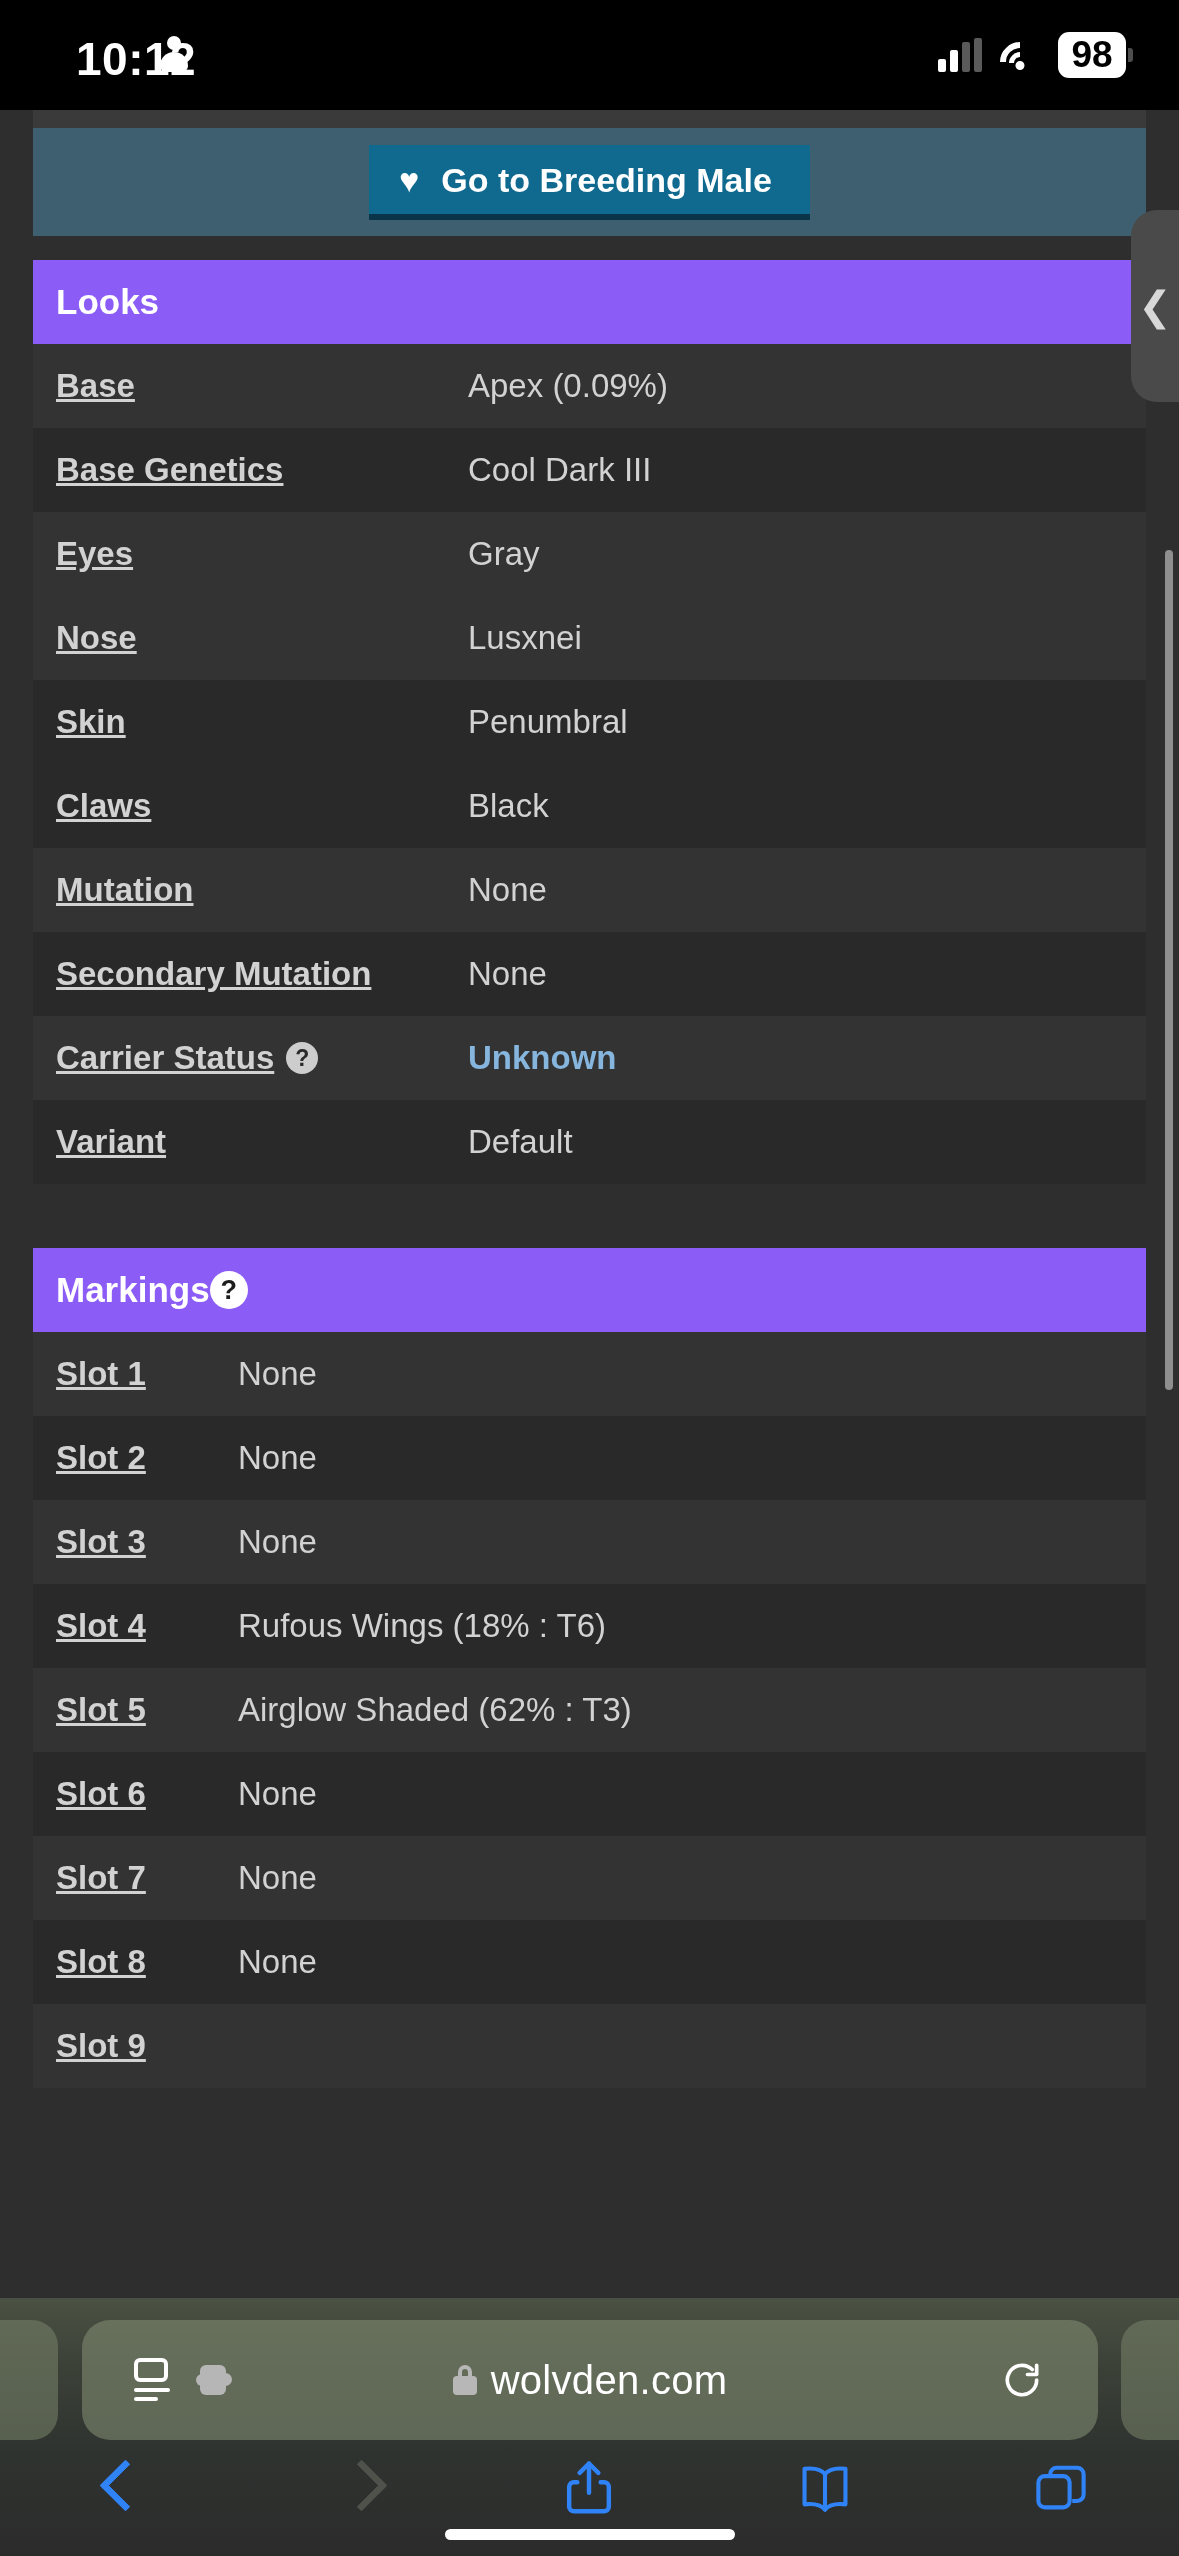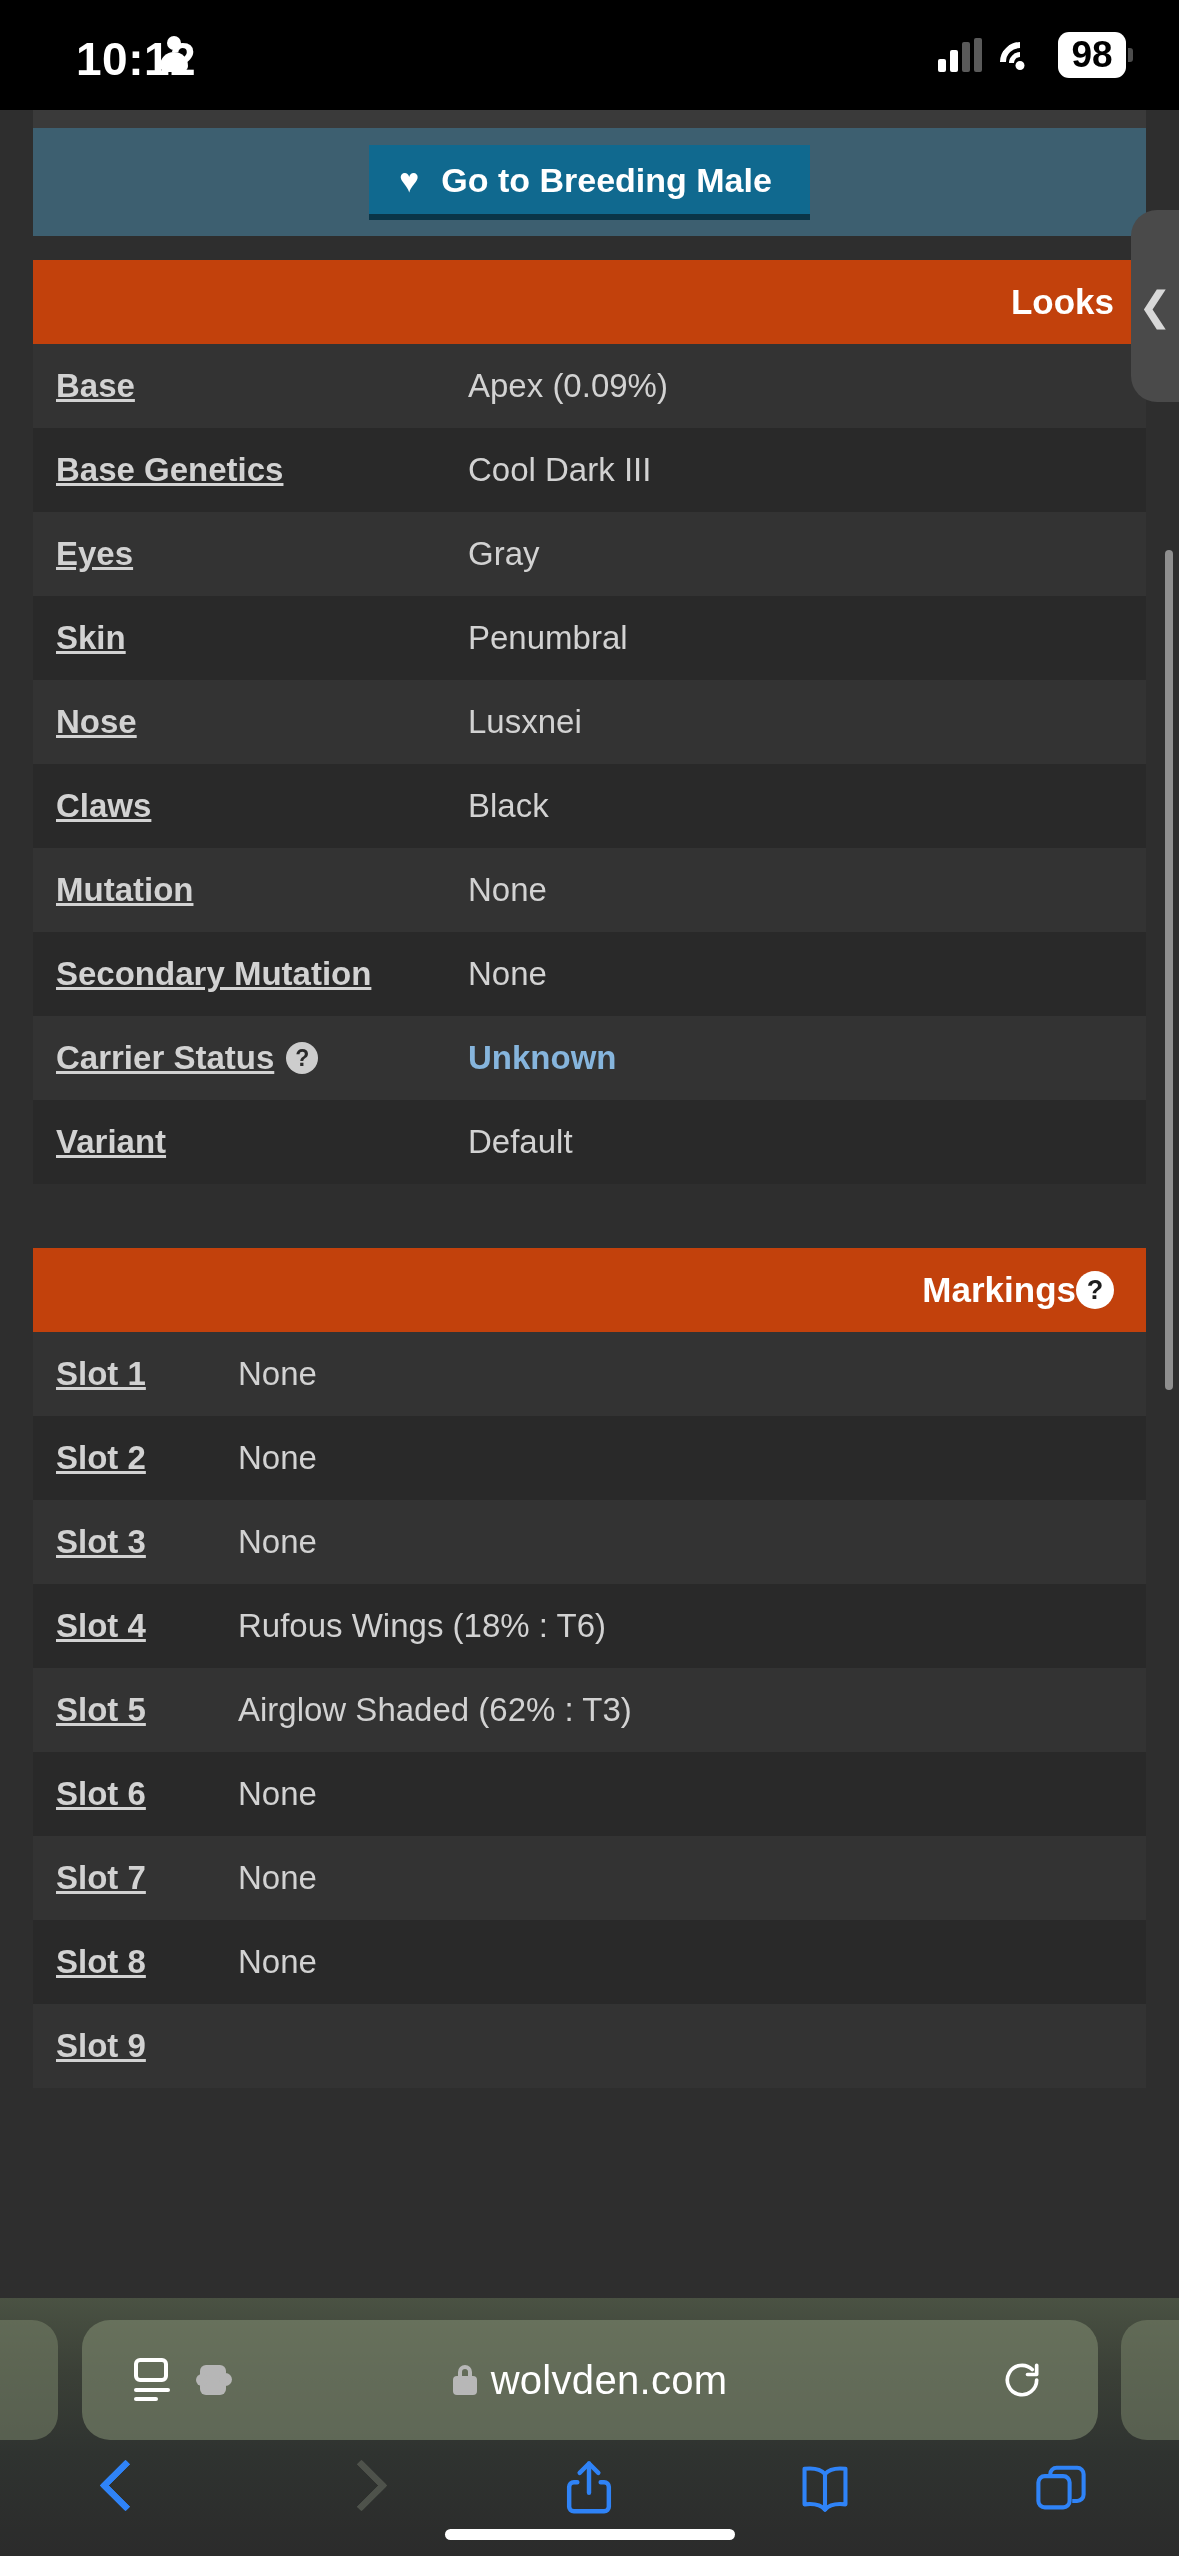--- a/index.html
+++ b/index.html
@@ -88,22 +88,22 @@
     cursor:pointer;
   }
   .heart { font-size:34px; line-height:1; color:#fff; }
 
   
   .panel {
     position:absolute; left:0; width:1113px;
     background:#2a2a2a;
   }
   .panel-head {
-    height:84px; background:#c2410c;
-    display:flex; align-items:center; justify-content:flex-end;
+    height:84px; background:#8b5cf6;
+    display:flex; align-items:center; justify-content:flex-start;
     padding:0 32px 0 23px;
   }
   .panel-title {
     color:#fff; font-size:35px; font-weight:700;
   }
   .help-dot {
     width:38px; height:38px; border-radius:50%;
     background:#fff; color:#1d1d1d;
     font-size:27px; font-weight:700;
     display:flex; align-items:center; justify-content:center;
@@ -298,27 +298,27 @@
           <span class="value">Apex (0.09%)</span>
         </div>
         <div class="row even">
           <span class="label">Base Genetics</span>
           <span class="value">Cool Dark III</span>
         </div>
         <div class="row odd">
           <span class="label">Eyes</span>
           <span class="value">Gray</span>
         </div>
+        <div class="row odd">
+          <span class="label">Nose</span>
+          <span class="value">Lusxnei</span>
+        </div>
         <div class="row even">
           <span class="label">Skin</span>
           <span class="value">Penumbral</span>
-        </div>
-        <div class="row odd">
-          <span class="label">Nose</span>
-          <span class="value">Lusxnei</span>
         </div>
         <div class="row even">
           <span class="label">Claws</span>
           <span class="value">Black</span>
         </div>
         <div class="row odd">
           <span class="label">Mutation</span>
           <span class="value">None</span>
         </div>
         <div class="row even">

